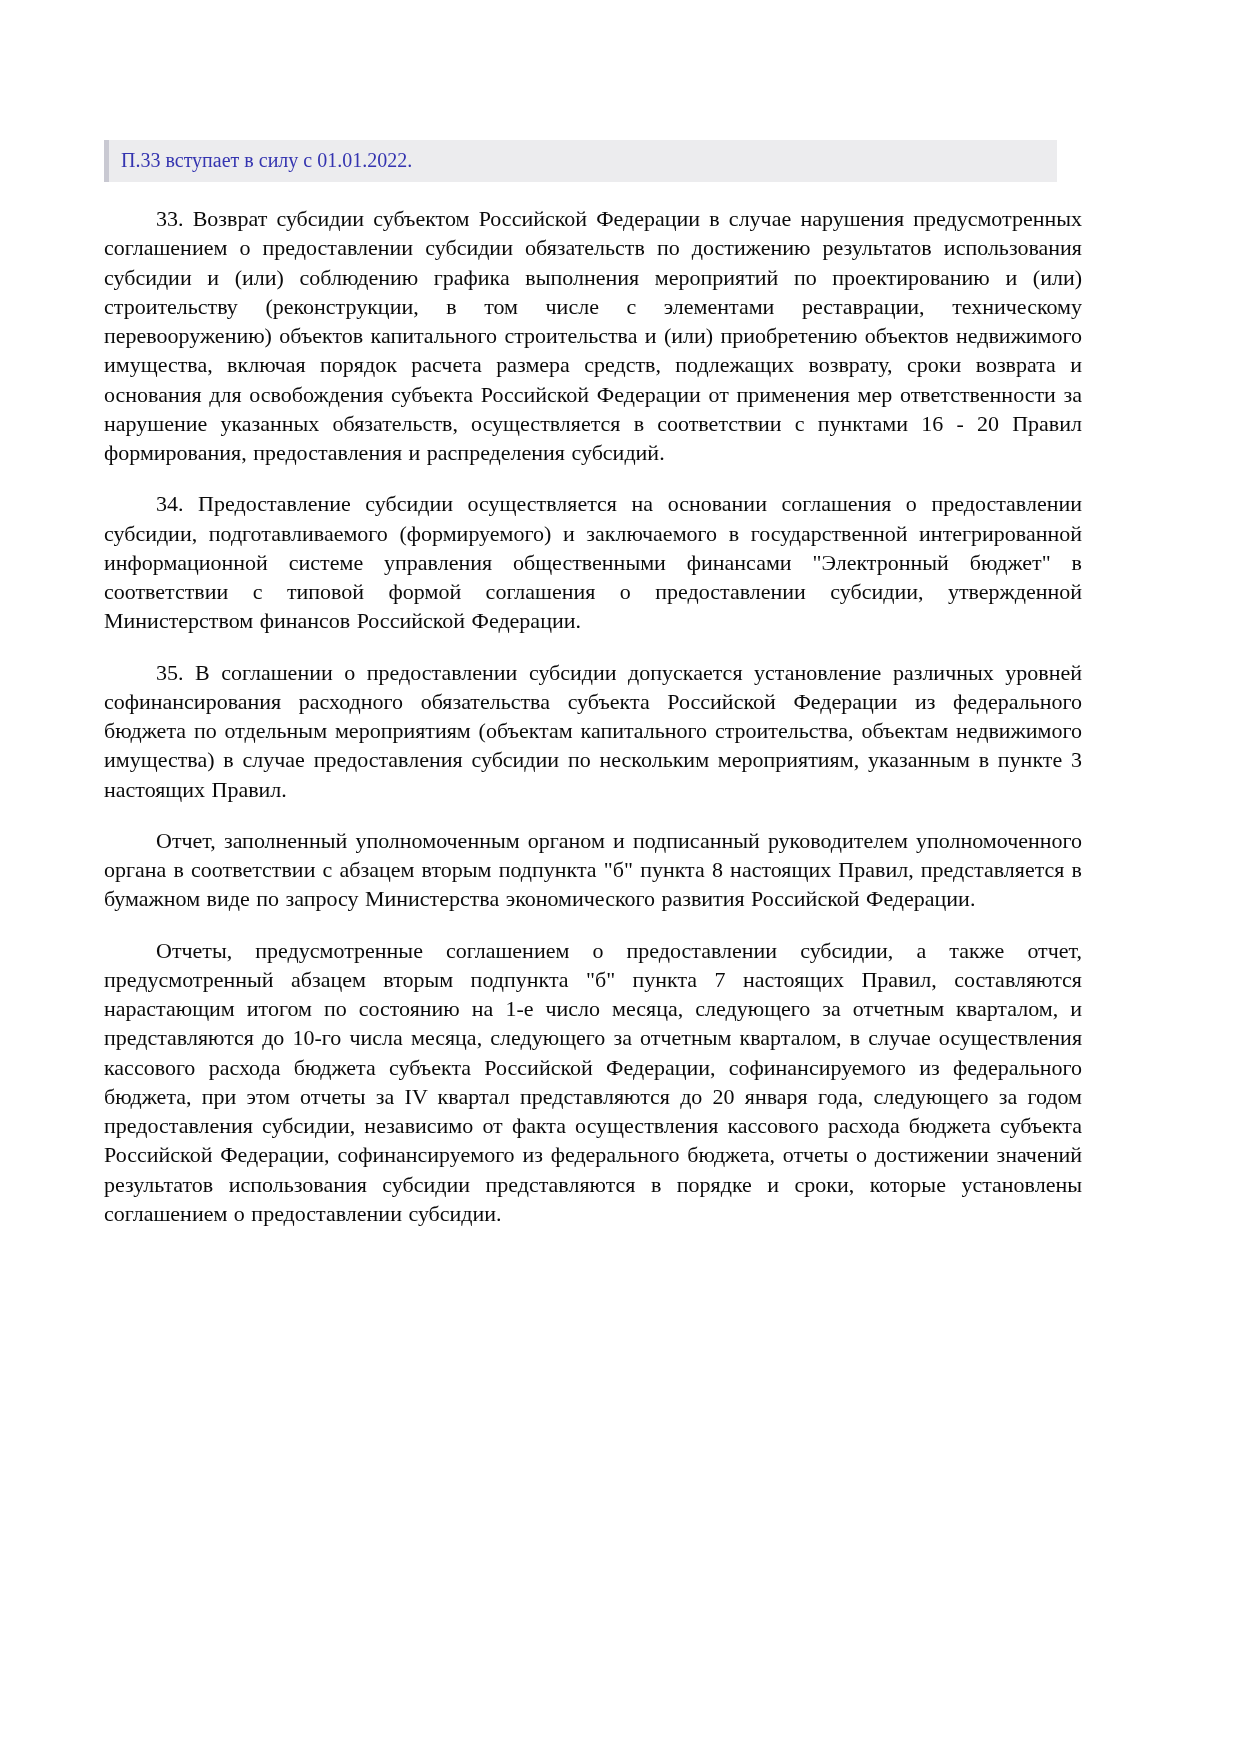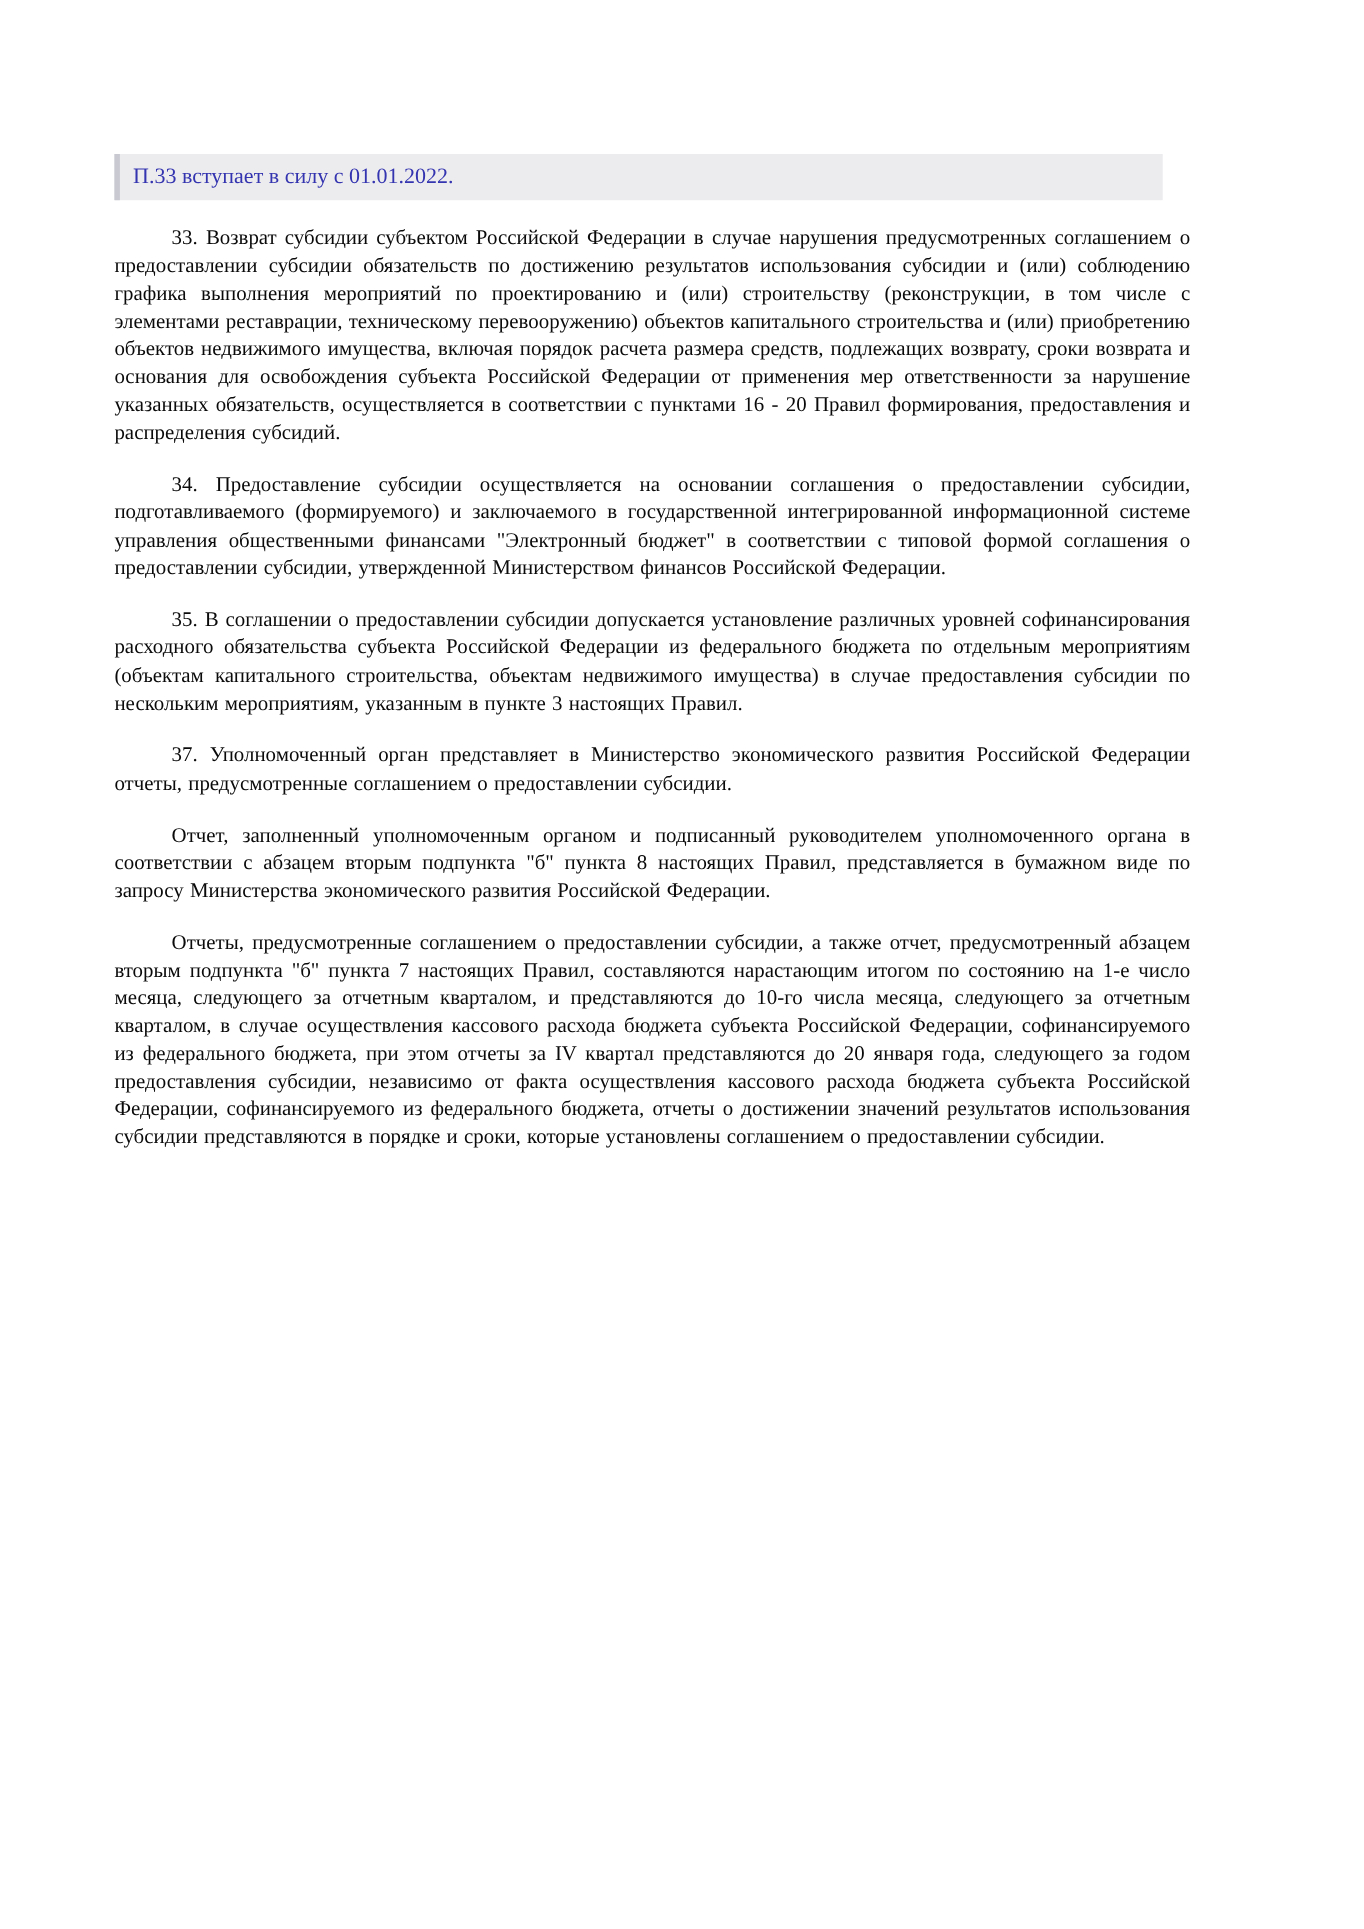--- a/index.html
+++ b/index.html
@@ -28,38 +28,37 @@
     padding: 8px 16px 9px 12px;
     margin: 0 0 18px 0;
   }
   .notice-text {
     color: #3434b0;
     font-size: 20px;
     line-height: 1.25;
   }
   .doc-body p {
     margin: 22px 16px 0 0;
-    font-size: 19px;
+    font-size: 22px;
     line-height: 1.33;
     text-align: justify;
     text-indent: 52px;
     word-spacing: 1px;
   }
 </style>
 </head>
 <body>
 
 <div class="page">
 
   <div class="notice-box">
     <span class="notice-text">П.33 вступает в силу с 01.01.2022.</span>
   </div>
 
   <div class="doc-body">
     <p>33. Возврат субсидии субъектом Российской Федерации в случае нарушения предусмотренных соглашением о предоставлении субсидии обязательств по достижению результатов использования субсидии и (или) соблюдению графика выполнения мероприятий по проектированию и (или) строительству (реконструкции, в том числе с элементами реставрации, техническому перевооружению) объектов капитального строительства и (или) приобретению объектов недвижимого имущества, включая порядок расчета размера средств, подлежащих возврату, сроки возврата и основания для освобождения субъекта Российской Федерации от применения мер ответственности за нарушение указанных обязательств, осуществляется в соответствии с пунктами 16 - 20 Правил формирования, предоставления и распределения субсидий.</p>
     <p>34. Предоставление субсидии осуществляется на основании соглашения о предоставлении субсидии, подготавливаемого (формируемого) и заключаемого в государственной интегрированной информационной системе управления общественными финансами "Электронный бюджет" в соответствии с типовой формой соглашения о предоставлении субсидии, утвержденной Министерством финансов Российской Федерации.</p>
     <p>35. В соглашении о предоставлении субсидии допускается установление различных уровней софинансирования расходного обязательства субъекта Российской Федерации из федерального бюджета по отдельным мероприятиям (объектам капитального строительства, объектам недвижимого имущества) в случае предоставления субсидии по нескольким мероприятиям, указанным в пункте 3 настоящих Правил.</p>
-    <p>37. Уполномоченный орган представляет в Министерство экономического развития Российской Федерации отчеты, предусмотренные соглашением о предоставлении субсидии.</p>
     <p>Отчет, заполненный уполномоченным органом и подписанный руководителем уполномоченного органа в соответствии с абзацем вторым подпункта "б" пункта 8 настоящих Правил, представляется в бумажном виде по запросу Министерства экономического развития Российской Федерации.</p>
     <p>Отчеты, предусмотренные соглашением о предоставлении субсидии, а также отчет, предусмотренный абзацем вторым подпункта "б" пункта 7 настоящих Правил, составляются нарастающим итогом по состоянию на 1-е число месяца, следующего за отчетным кварталом, и представляются до 10-го числа месяца, следующего за отчетным кварталом, в случае осуществления кассового расхода бюджета субъекта Российской Федерации, софинансируемого из федерального бюджета, при этом отчеты за IV квартал представляются до 20 января года, следующего за годом предоставления субсидии, независимо от факта осуществления кассового расхода бюджета субъекта Российской Федерации, софинансируемого из федерального бюджета, отчеты о достижении значений результатов использования субсидии представляются в порядке и сроки, которые установлены соглашением о предоставлении субсидии.</p>
   </div>
 
 </div>
 
 </body></html>

